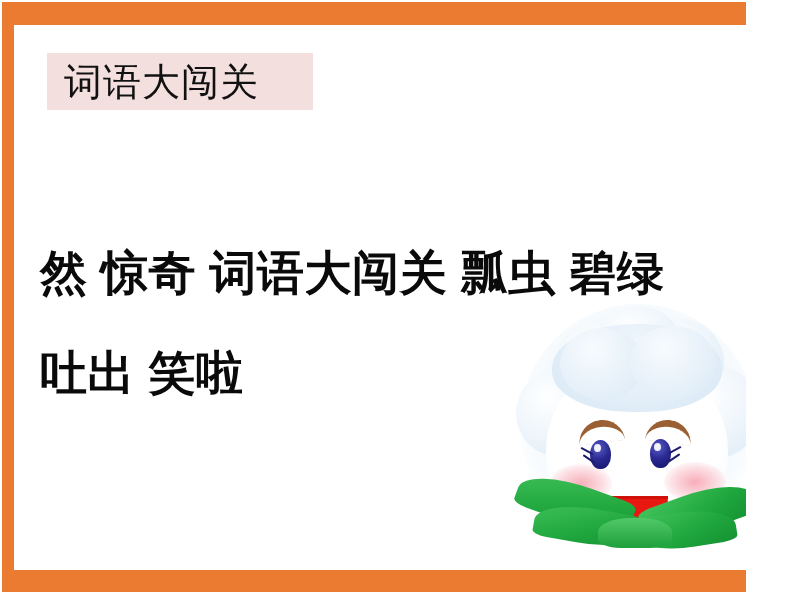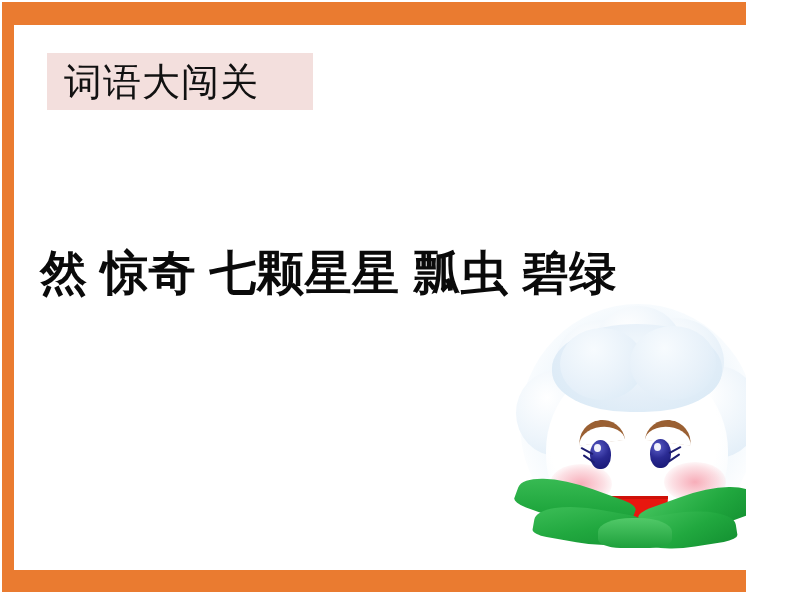--- a/index.html
+++ b/index.html
@@ -237,21 +237,22 @@
   <div class="frame-band frame-top"></div>
   <div class="frame-band frame-left"></div>
   <div class="frame-band frame-right"></div>
   <div class="frame-band frame-bottom"></div>
 
   <div class="page-inner"></div>
 
   <div class="title-box"></div>
   <div class="title-text">词语大闯关</div>
 
-  <div class="word-line wl-1">然  惊奇  七颗星星  瓢虫  碧绿</div>
+  <div class="word-line wl-1">然  惊奇  词语大闯关  瓢虫  碧绿</div>
+  <div class="word-line wl-2">吐出  笑啦</div>
 
   <div class="character">
     <div class="char-glow"></div>
 
     <div class="puff puff-left"></div>
     <div class="puff puff-right"></div>
     <div class="puff puff-topl"></div>
     <div class="puff puff-topr"></div>
     <div class="puff puff-topm"></div>
 

